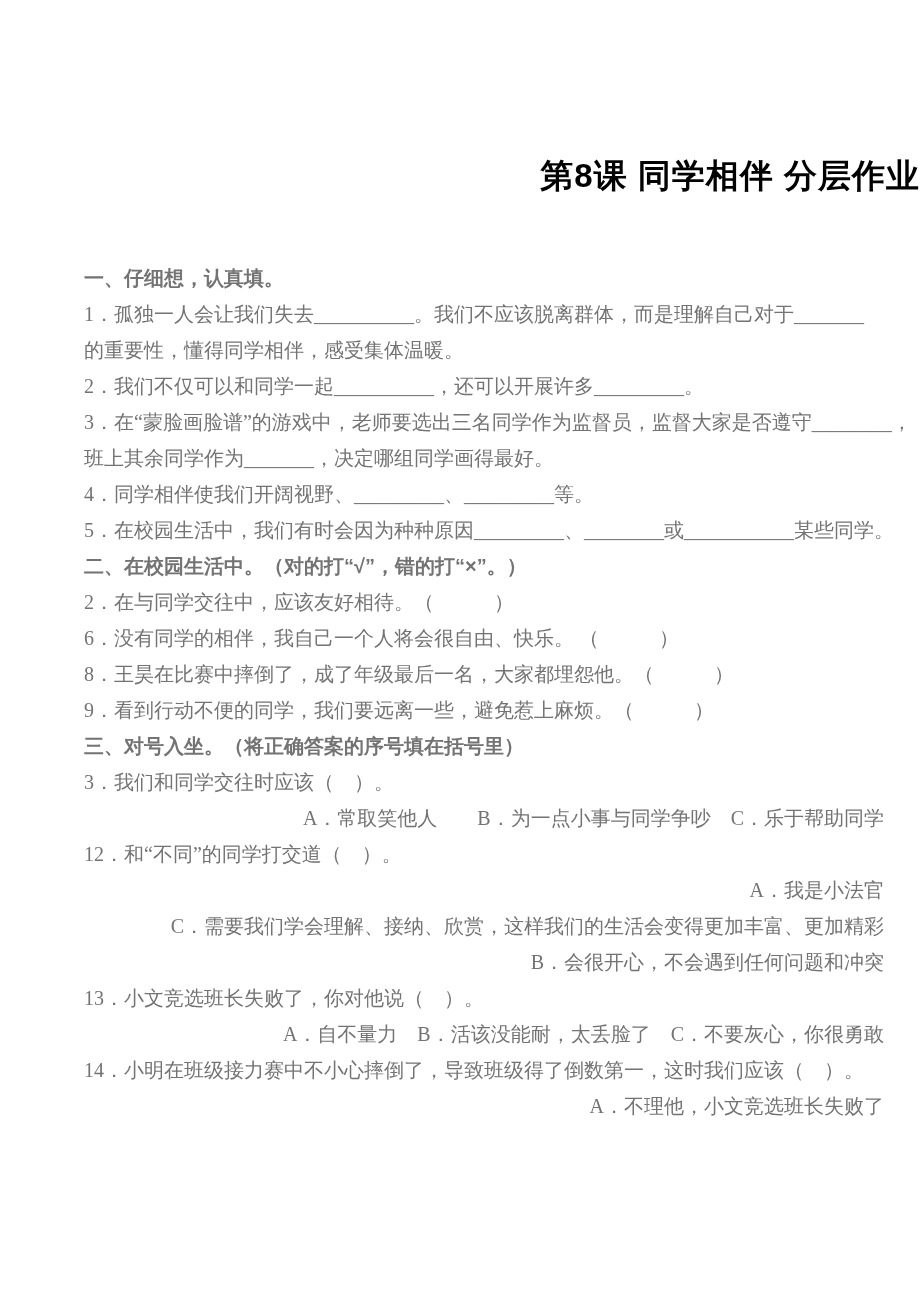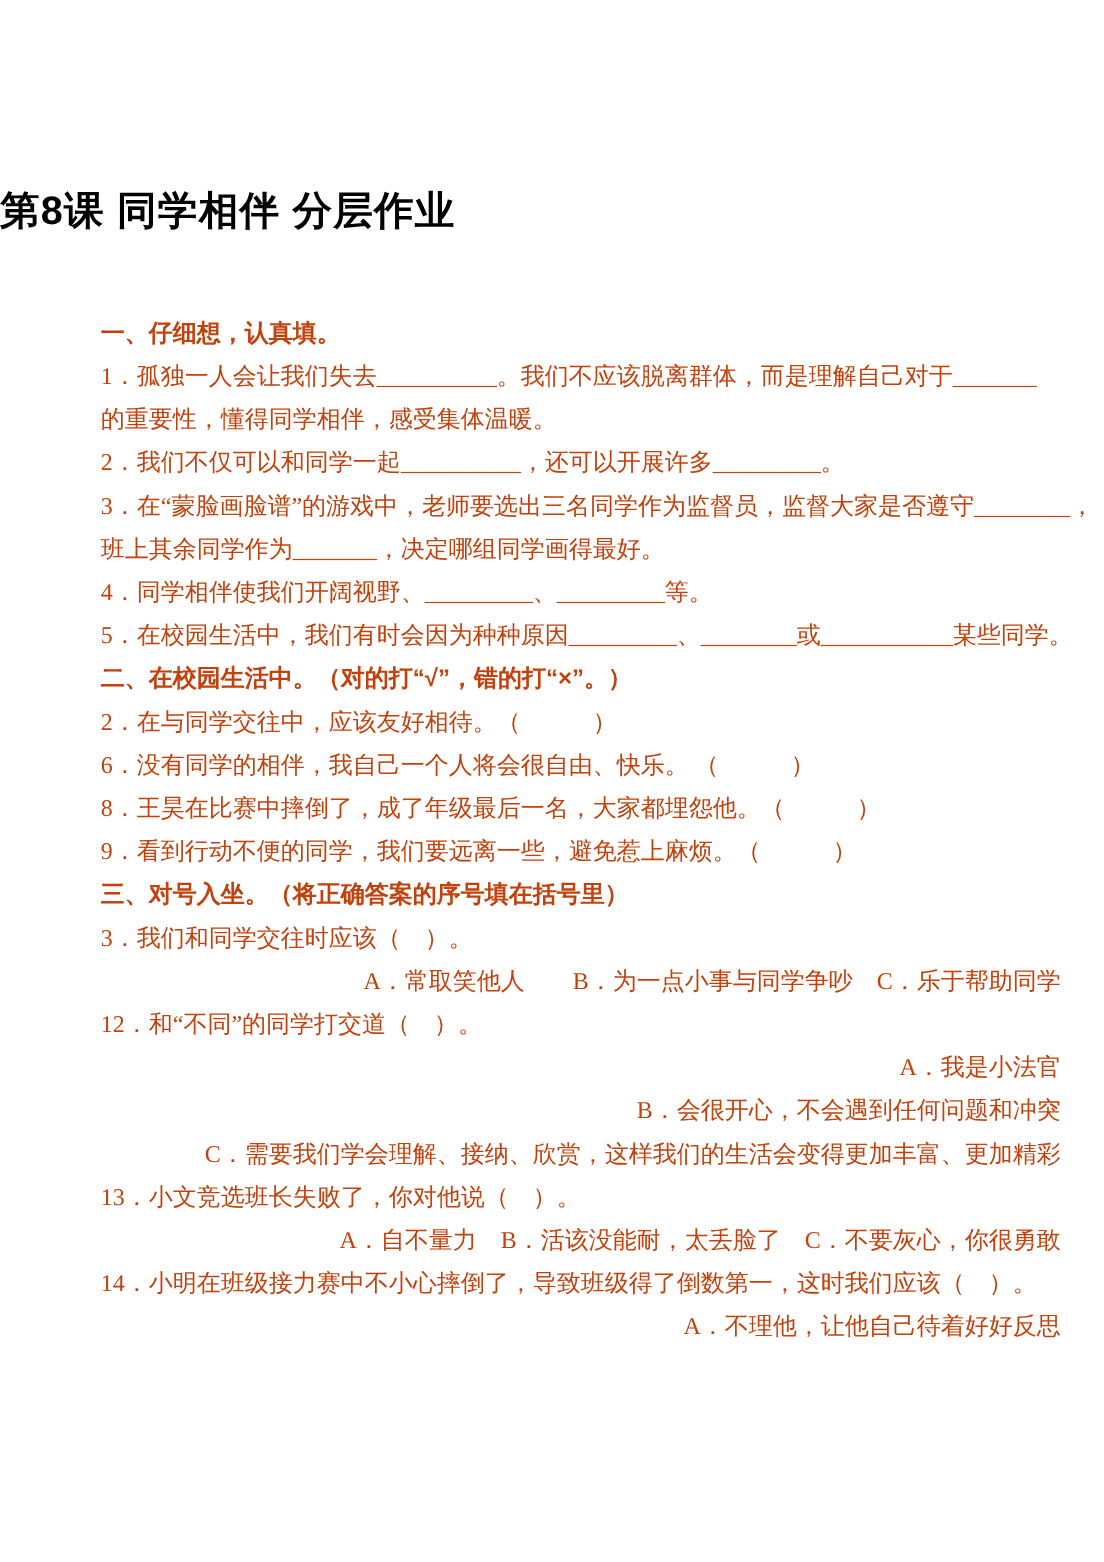--- a/index.html
+++ b/index.html
@@ -13,41 +13,41 @@
     height: 1302px;
     background: #ffffff;
     overflow: hidden;
     color: #000000;
   }
   .doc-title {
     position: absolute;
     top: 152px;
     left: 0;
     width: 100%;
-    text-align: left;
+    text-align: right;
     font-family: "Liberation Sans", "DejaVu Sans", sans-serif;
     font-weight: bold;
     font-size: 33px;
     line-height: 48px;
     letter-spacing: 1px;
     color: #000000;
   }
   .content {
     position: absolute;
     top: 260px;
     left: 84px;
     width: 800px;
   }
   .line {
     height: 36px;
     line-height: 36px;
     font-family: "Liberation Serif", "DejaVu Serif", serif;
     font-size: 20px;
     white-space: pre;
-    color: #c2410c;
+    color: #737373;
   }
   .sec-header {
     font-family: "Liberation Sans", "DejaVu Sans", sans-serif;
     font-weight: bold;
     font-size: 20px;
   }
   .opt {
     padding-left: 20px;
     text-align: right;
   }
@@ -74,21 +74,21 @@
     <div class="line">2．在与同学交往中，应该友好相待。（　　　）</div>
     <div class="line">6．没有同学的相伴，我自己一个人将会很自由、快乐。 （　　　）</div>
     <div class="line">8．王昊在比赛中摔倒了，成了年级最后一名，大家都埋怨他。（　　　）</div>
     <div class="line">9．看到行动不便的同学，我们要远离一些，避免惹上麻烦。（　　　）</div>
 
     <div class="line sec-header">三、对号入坐。（将正确答案的序号填在括号里）</div>
     <div class="line">3．我们和同学交往时应该（　）。</div>
     <div class="line opt">A．常取笑他人　　B．为一点小事与同学争吵　C．乐于帮助同学</div>
     <div class="line">12．和“不同”的同学打交道（　）。</div>
     <div class="line opt">A．我是小法官</div>
+    <div class="line opt">C．需要我们学会理解、接纳、欣赏，这样我们的生活会变得更加丰富、更加精彩</div>
     <div class="line opt">B．会很开心，不会遇到任何问题和冲突</div>
-    <div class="line opt">C．需要我们学会理解、接纳、欣赏，这样我们的生活会变得更加丰富、更加精彩</div>
     <div class="line">13．小文竞选班长失败了，你对他说（　）。</div>
     <div class="line opt">A．自不量力　B．活该没能耐，太丢脸了　C．不要灰心，你很勇敢</div>
     <div class="line">14．小明在班级接力赛中不小心摔倒了，导致班级得了倒数第一，这时我们应该（　）。</div>
-    <div class="line opt">A．不理他，让他自己待着好好反思</div>
+    <div class="line opt">A．不理他，小文竞选班长失败了</div>
 
   </div>
 </div>
 
 </body></html>

